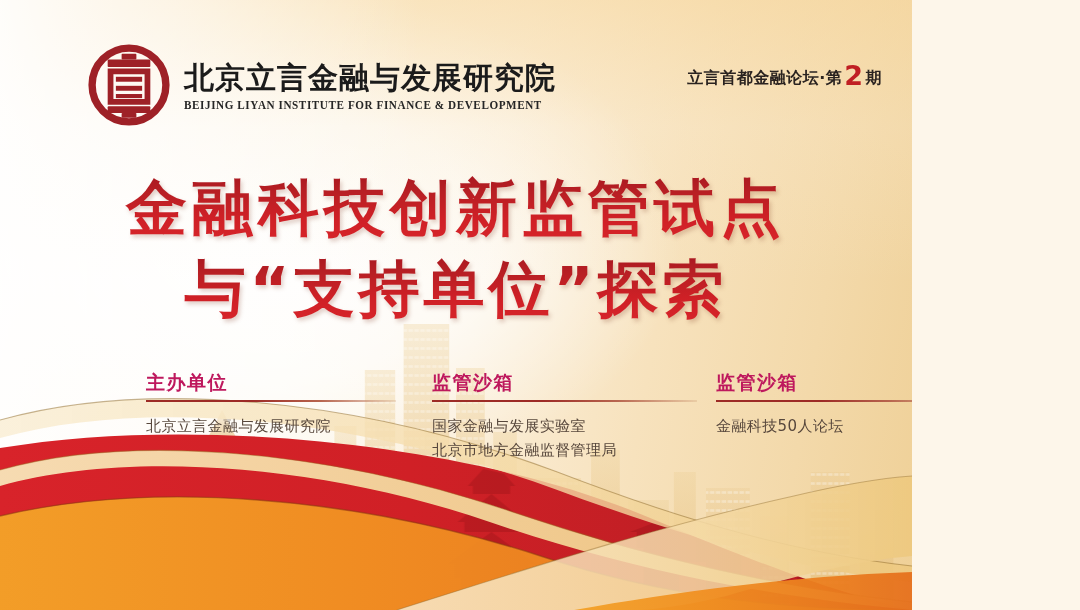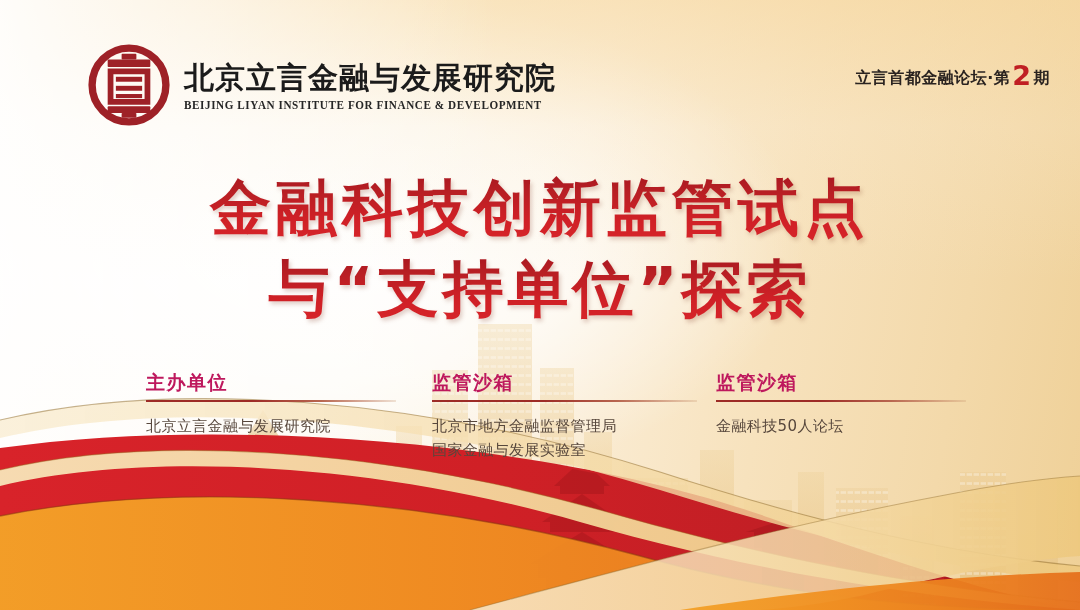--- a/index.html
+++ b/index.html
@@ -3,21 +3,21 @@
 <meta charset="utf-8">
 <title>Forum Banner</title>
 <style>
   * { margin:0; padding:0; box-sizing:border-box; }
   html,body { width:1080px; height:610px; overflow:hidden; }
   body {
     font-family:"Liberation Sans","DejaVu Sans",sans-serif;
     background:#fdf6ea;
   }
 
-  #stage { position:relative; width:1080px; height:610px; overflow:hidden; }
+  #stage { position:relative; width:912px; height:610px; overflow:hidden; }
 
   
   .bg-base{
     position:absolute; inset:0;
     background:
       radial-gradient(ellipse 62% 58% at 30% 40%, rgba(255,255,255,.96) 0%, rgba(255,255,255,.70) 38%, rgba(255,255,255,0) 72%),
       linear-gradient(100deg, #fbf2e0 0%, #fdf7ec 16%, #fdf6e8 34%, #fbeed8 52%, #f7e2bd 70%, #f3d9aa 86%, #efd097 100%);
   }
   .bg-topwarm{
     position:absolute; left:0; top:0; width:100%; height:46%;
@@ -298,22 +298,22 @@
       <div class="org-rule"></div>
       <div class="org-list">
         <div class="org-item">北京立言金融与发展研究院</div>
       </div>
     </div>
 
     <div class="org-col c2">
       <div class="org-label">监管沙箱</div>
       <div class="org-rule"></div>
       <div class="org-list">
+        <div class="org-item">国家金融与发展实验室</div>
         <div class="org-item">北京市地方金融监督管理局</div>
-        <div class="org-item">国家金融与发展实验室</div>
       </div>
     </div>
 
     <div class="org-col c3">
       <div class="org-label">监管沙箱</div>
       <div class="org-rule"></div>
       <div class="org-list">
         <div class="org-item">金融科技50人论坛</div>
       </div>
     </div>

